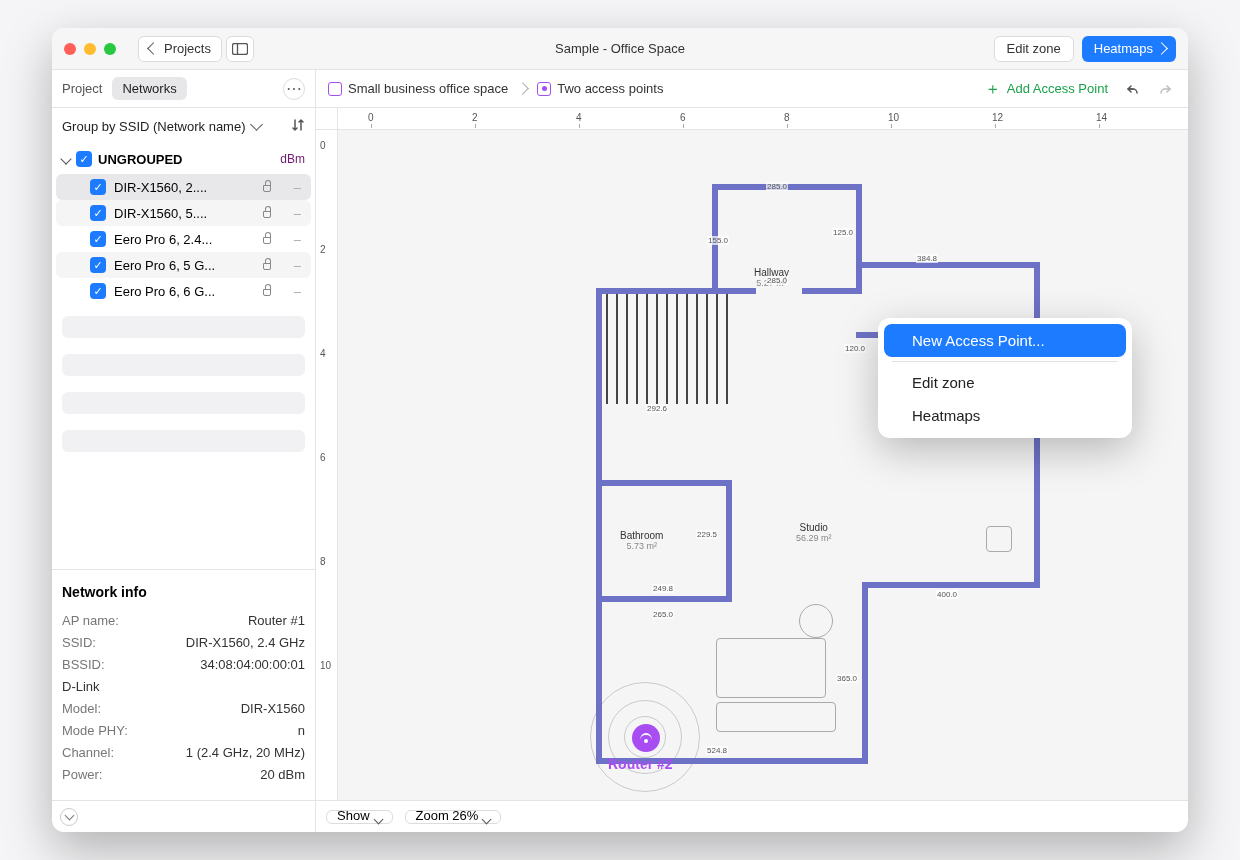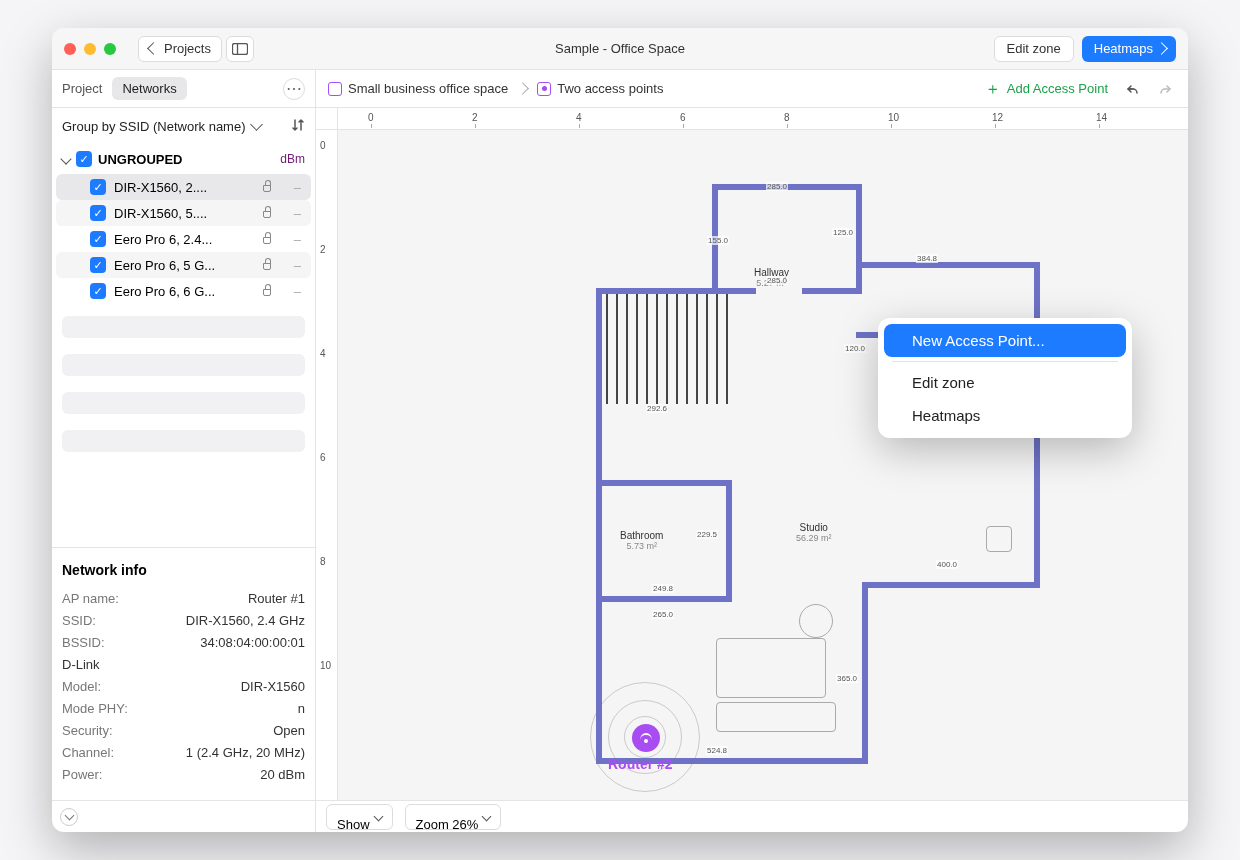--- a/index.html
+++ b/index.html
@@ -86,21 +86,21 @@
   .router-label { position: absolute; font-size: 14px; color: #a84df2; font-weight: 600; }
 
   .ctxmenu { position: absolute; width: 254px; background: #fff; border-radius: 12px; padding: 6px; box-shadow: 0 12px 40px rgba(0,0,0,.25); font-size: 15px; }
   .ctxitm { padding: 8px 28px; border-radius: 8px; color: #222; cursor: pointer; display: flex; align-items: center; }
   .ctxitm.sel { background: #1d7bff; color: #fff; }
   .ctxitm.dis { color: #b5b5b8; }
   .ctxitm .short { margin-left: auto; font-size: 13px; color: #b5b5b8; }
   .ctxsep { height: 1px; background: #e2e2e4; margin: 4px 8px; }
 
   .statusbar { border-top: 1px solid #e4e4e6; height: 32px; display: flex; align-items: center; gap: 12px; padding: 0 10px; font-size: 13px; }
-  .sb-btn { height: 14px; padding: 12px 10px; border: 1px solid #dcdcdf; border-radius: 6px; background: #fff; display: flex; align-items: flex-start; gap: 5px; cursor: pointer; }
+  .sb-btn { height: 14px; padding: 0 10px; border: 1px solid #dcdcdf; border-radius: 6px; background: #fff; display: flex; align-items: flex-end; gap: 5px; cursor: pointer; }
 
   .lockicon { display: inline-block; width: 8px; height: 7px; border: 1.2px solid #888; border-bottom-left-radius: 2px; border-bottom-right-radius: 2px; position: relative; }
   .lockicon:before { content: ""; position: absolute; top: -6px; left: 1px; width: 4px; height: 5px; border: 1.2px solid #888; border-bottom: none; border-radius: 3px 3px 0 0; }
   .wifi { display:inline-block; width:12px; height:10px; position:relative; }
   .wifi:before { content:""; position:absolute; left:0; top:0; width:12px; height:12px; border:2px solid #fff; border-bottom:none; border-left:none; border-right:none; border-radius:50% 50% 0 0; }
   .wifi:after { content:""; position:absolute; left:4px; top:6px; width:4px; height:4px; background:#fff; border-radius:50%; }
   .stairs { position:absolute; background: repeating-linear-gradient(90deg,#444 0 2px,transparent 2px 10px); }
 </style>
 </head>
 <body>
@@ -216,24 +216,20 @@
         <div class="info-row">
             <span class="v">D-Link</span>
           </div>
         <div class="info-row">
             <span class="k">Model:</span>
             <span class="v">DIR-X1560</span>
           </div>
         <div class="info-row">
             <span class="k">Mode PHY:</span>
             <span class="v">n</span>
-          </div>
-        <div class="info-row">
-            <span class="k">Security:</span>
-            <span class="v">Open</span>
           </div>
         <div class="info-row">
             <span class="k">Channel:</span>
             <span class="v">1 (2.4 GHz, 20 MHz)</span>
           </div>
         <div class="info-row">
             <span class="k">Power:</span>
             <span class="v">20 dBm</span>
           </div>
       </div>
@@ -329,21 +325,21 @@
             <div class="wallh" style="left:30px; top:104px; width:116px;"></div>
             <div class="wallv" style="left:30px; top:104px; height:476px;"></div>
             <div class="wallh" style="left:30px; top:574px; width:272px;"></div>
             <div class="wallv" style="left:296px; top:398px; height:182px;"></div>
             <div class="wallh" style="left:296px; top:398px; width:178px;"></div>
             <div class="wallv" style="left:468px; top:148px; height:256px;"></div>
             <div class="wallh" style="left:290px; top:148px; width:184px;"></div>
             <div class="wallh" style="left:290px; top:78px; width:184px;"></div>
             <div class="wallv" style="left:468px; top:78px; height:70px;"></div>
             <span class="dim" style="left:350px; top:70px;">384.8</span>
-            <span class="dim" style="left:370px; top:376px;">400.0</span>
+            <span class="dim" style="left:370px; top:406px;">400.0</span>
             <span class="dim" style="left:270px; top:490px;">365.0</span>
             <span class="dim" style="left:140px; top:562px;">524.8</span>
 
             <div class="stairs" style="left:40px; top:110px; width:128px; height:110px;"></div>
             <span class="dim" style="left:80px; top:220px;">292.6</span>
 
             <div class="wallh" style="left:36px; top:296px; width:130px;"></div>
             <div class="wallv" style="left:160px; top:296px; height:122px;"></div>
             <div class="wallh" style="left:36px; top:412px; width:130px;"></div>
             <div class="roomlabel" style="left:54px; top:346px;">

